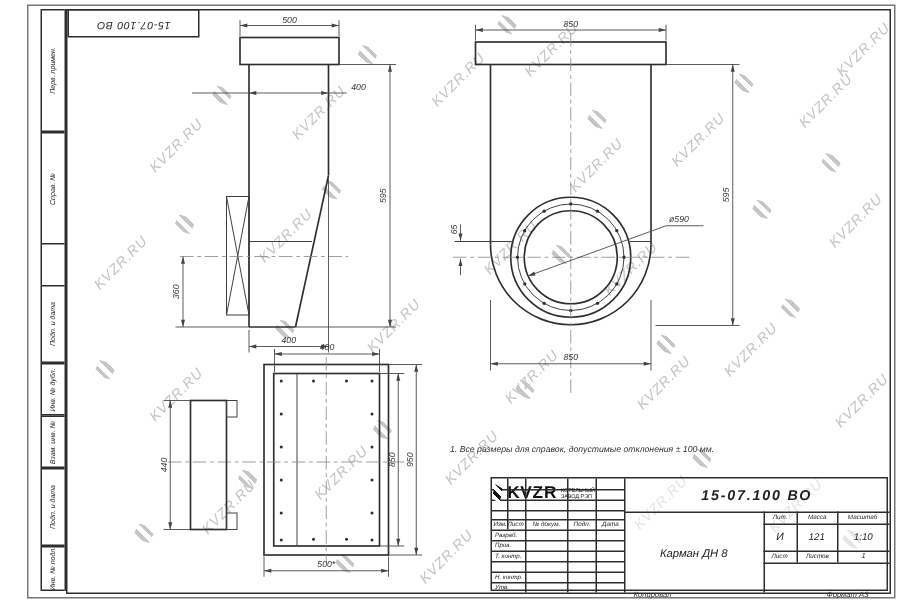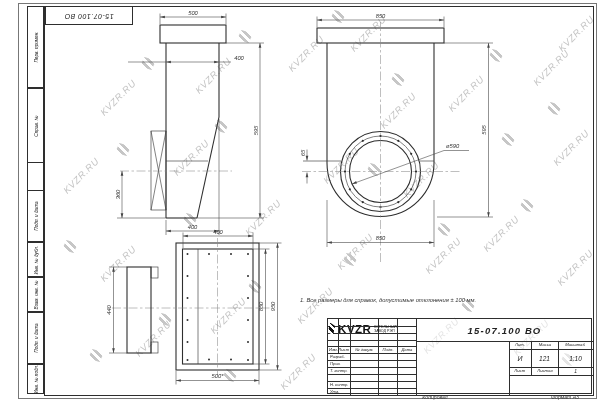--- a/index.html
+++ b/index.html
@@ -341,20 +341,21 @@
         <span>Т. контр.</span>
       </div>
     <div class="tb-rowlabel" style="top:62px">
         <span>Н. контр.</span>
       </div>
     <div class="tb-rowlabel" style="top:69px">
         <span>Утв.</span>
       </div>
 
     <div class="tb-cell" id="tb-docnum">15-07.100 ВО</div>
+    <div class="tb-cell" id="tb-name">Карман ДН 8</div>
 
     <div class="tb-cell" style="left:181px;top:22px;width:22px;height:8px">
         <span class="t42">Лит.</span>
       </div>
     <div class="tb-cell" style="left:203px;top:22px;width:27px;height:8px">
         <span class="t42">Масса</span>
       </div>
     <div class="tb-cell" style="left:230px;top:22px;width:35px;height:8px">
         <span class="t42">Масштаб</span>
       </div>

